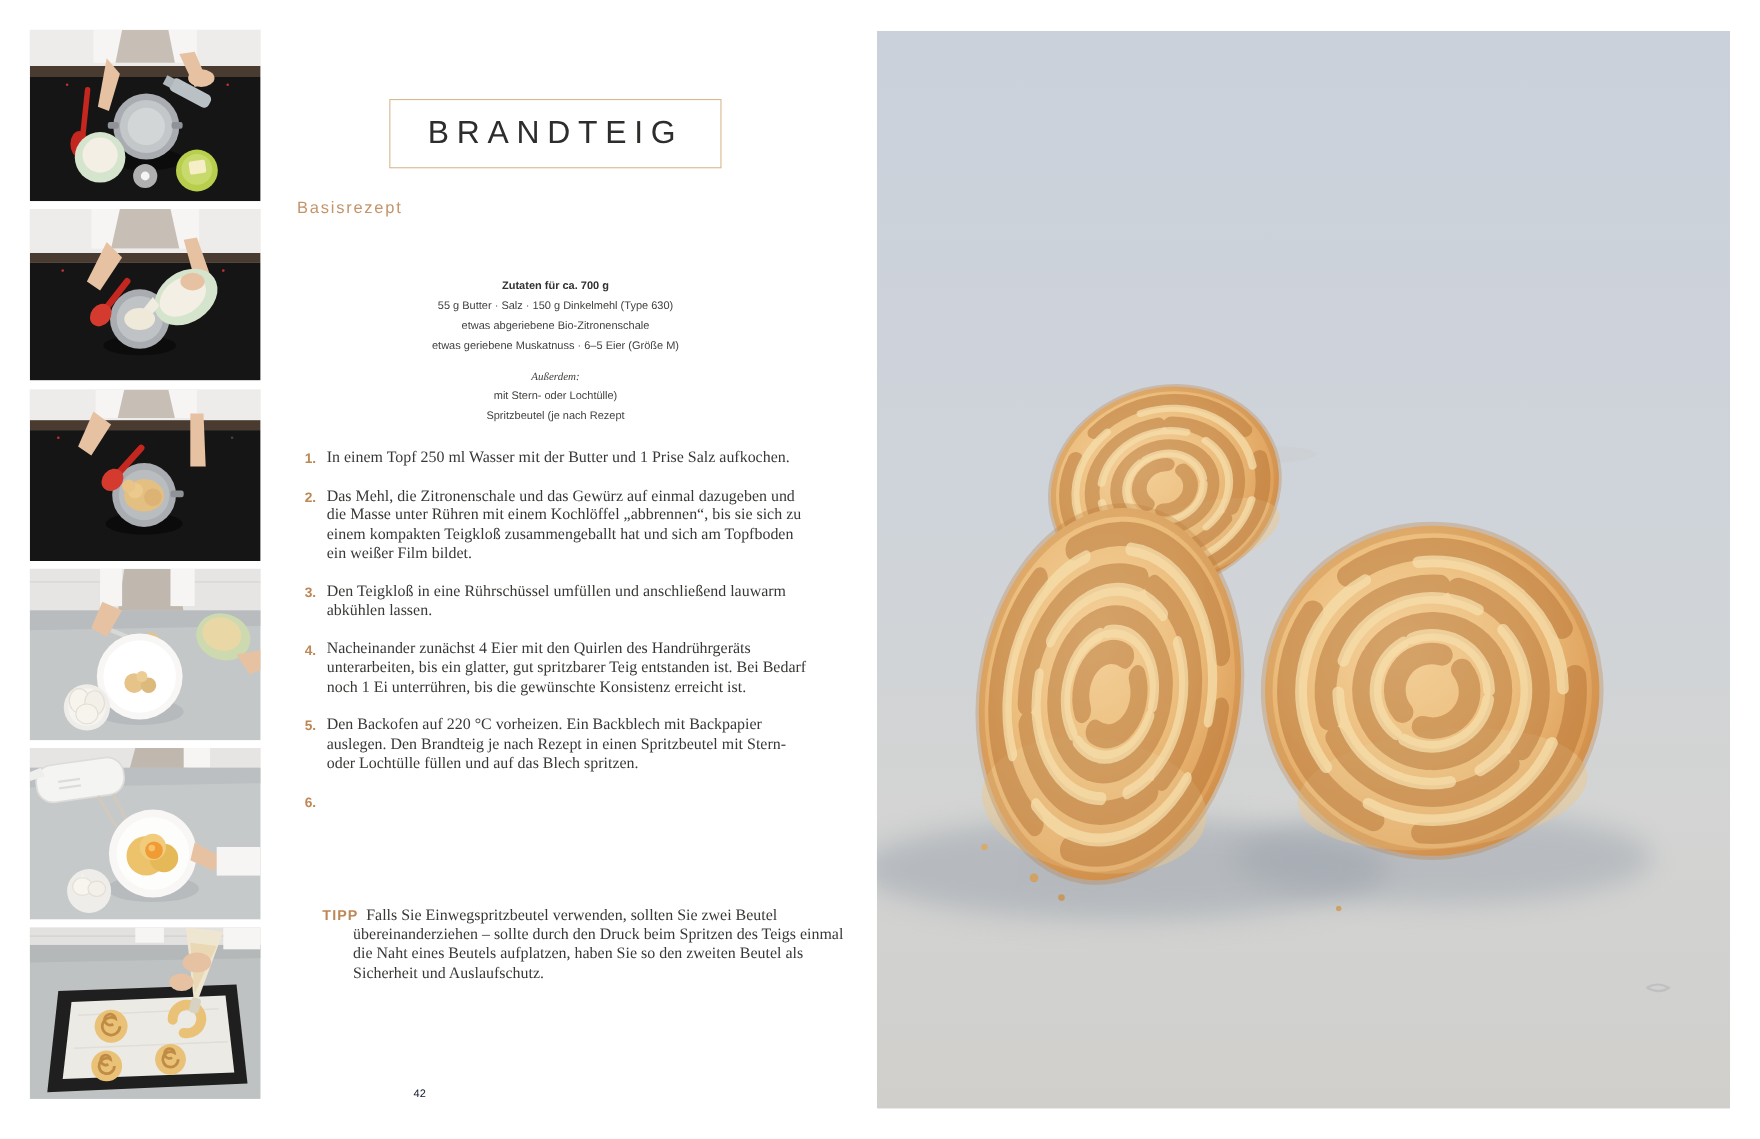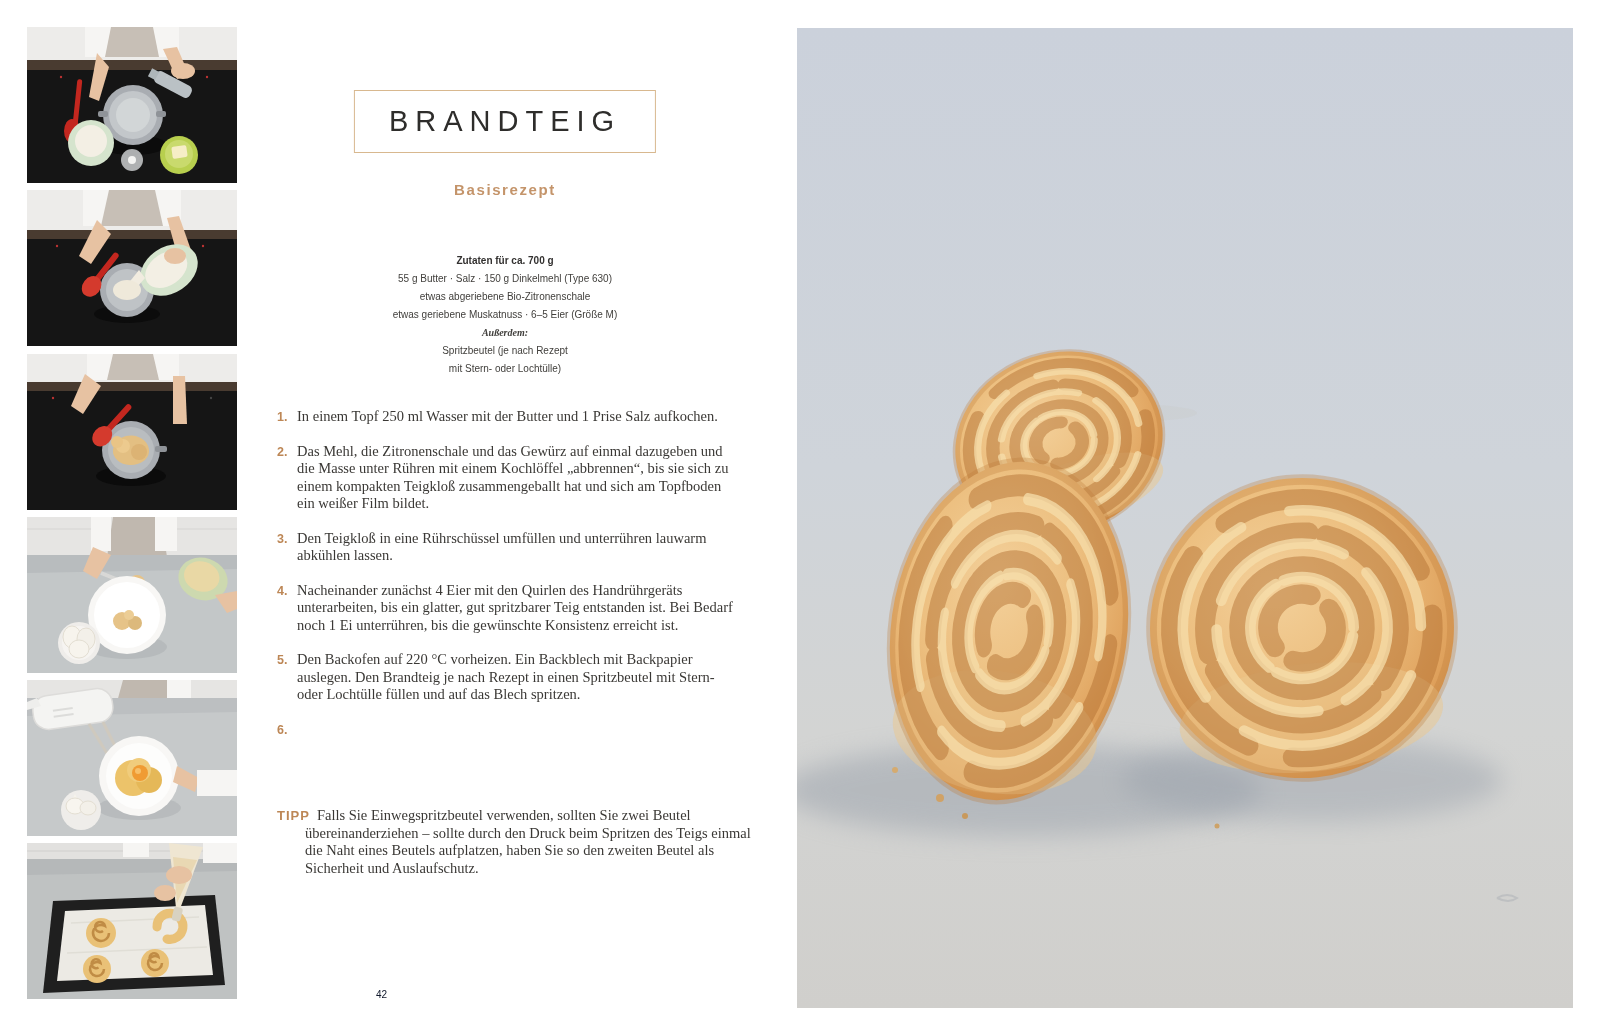--- a/index.html
+++ b/index.html
@@ -10,32 +10,32 @@
   .photo-col{position:absolute;left:27px;top:27px;width:210px;}
   .step-photo{width:210px;height:156px;margin:0 0 7.3px 0;overflow:hidden;background:#eee;}
   .step-photo svg{display:block;width:100%;height:100%;}
 
   
   .recipe-col{position:absolute;left:270px;top:18px;width:470px;height:1035px;}
   .title-box{position:absolute;top:72px;left:50%;transform:translateX(-50%);
              border:1.5px solid #d8b88f;padding:14px 34px;background:#fff;}
   .title-box h1{margin:0;font-size:29px;font-weight:400;letter-spacing:7px;
                 color:#2e2d2b;font-family:"Liberation Sans",sans-serif;white-space:nowrap;}
-  .subtitle{position:absolute;top:163px;left:0;width:100%;text-align:center;
-            color:#c4946a;font-size:15px;font-weight:700;letter-spacing:1.6px;}
+  .subtitle{position:absolute;top:163px;left:0;width:100%;text-align:left;
+            color:#c4946a;font-size:15px;font-weight:400;letter-spacing:1.6px;}
   .ingredients{position:absolute;top:234px;left:0;width:100%;text-align:center;
                font-size:10px;line-height:18px;color:#42403d;}
   .ing-head{font-weight:700;color:#333130;}
-  .ing-also{font-family:"Liberation Serif",serif;font-style:italic;font-weight:700;}
+  .ing-also{font-family:"Liberation Serif",serif;font-style:italic;font-weight:400;margin-top:10px;}
   .steps{position:absolute;top:390px;left:7px;width:458px;margin:0;padding:0;list-style:none;
          font-family:"Liberation Serif",serif;font-size:14.5px;line-height:17.5px;color:#3a3835;}
   .steps li{position:relative;padding-left:20px;margin:0 0 17px 0;}
   .steps .num{position:absolute;left:0;top:1px;font-family:"Liberation Sans",sans-serif;
               font-size:12.5px;font-weight:700;color:#bd8756;}
-  .tip{position:absolute;top:789px;left:7px;width:460px;margin:0;padding-left:28px;
+  .tip{position:absolute;top:789px;left:7px;width:460px;margin:16px;padding-left:28px;
        font-family:"Liberation Serif",serif;font-size:14.5px;line-height:17.5px;color:#3a3835;}
   .tip-label{display:inline-block;margin-left:-28px;padding-right:7px;
              font-family:"Liberation Sans",sans-serif;font-size:13px;font-weight:700;
              letter-spacing:1px;color:#bd8756;}
   .page-num{position:absolute;left:106px;top:971px;font-size:10px;color:#0f172a;}
 
   
   .hero{position:absolute;left:797px;top:28px;width:776px;height:980px;margin:0;overflow:hidden;}
   .hero svg{display:block;width:100%;height:100%;}
   figure{margin:0;}
@@ -251,36 +251,36 @@
     </div>
 
     <div class="subtitle">Basisrezept</div>
 
     <div class="ingredients">
       <div class="ing-head">Zutaten für ca. 700 g</div>
       <div>55 g Butter  ·  Salz  ·  150 g Dinkelmehl (Type 630)</div>
       <div>etwas abgeriebene Bio-Zitronenschale</div>
       <div>etwas geriebene Muskatnuss  ·  6–5 Eier (Größe M)</div>
       <div class="ing-also">Außerdem:</div>
+      <div>mit Stern- oder Lochtülle)</div>
       <div>Spritzbeutel (je nach Rezept</div>
-      <div>mit Stern- oder Lochtülle)</div>
     </div>
 
     <ol class="steps">
       <li>
         <span class="num">1.</span>
         <span>In einem Topf 250 ml Wasser mit der Butter und 1 Prise Salz aufkochen.</span>
       </li>
       <li>
         <span class="num">2.</span>
         <span>Das Mehl, die Zitronenschale und das Gewürz auf einmal dazugeben und die Masse unter Rühren mit einem Kochlöffel „abbrennen“, bis sie sich zu einem kompakten Teigkloß zusammengeballt hat und sich am Topfboden ein weißer Film bildet.</span>
       </li>
       <li>
         <span class="num">3.</span>
-        <span>Den Teigkloß in eine Rührschüssel umfüllen und unterrühren lauwarm abkühlen lassen.</span>
+        <span>Den Teigkloß in eine Rührschüssel umfüllen und anschließend lauwarm abkühlen lassen.</span>
       </li>
       <li>
         <span class="num">4.</span>
         <span>Nacheinander zunächst 4 Eier mit den Quirlen des Handrührgeräts unterarbeiten, bis ein glatter, gut spritzbarer Teig entstanden ist. Bei Bedarf noch 1 Ei unterrühren, bis die gewünschte Konsistenz erreicht ist.</span>
       </li>
       <li>
         <span class="num">5.</span>
         <span>Den Backofen auf 220 °C vorheizen. Ein Backblech mit Backpapier auslegen. Den Brandteig je nach Rezept in einen Spritzbeutel mit Stern- oder Lochtülle füllen und auf das Blech spritzen.</span>
       </li>
       <li>

